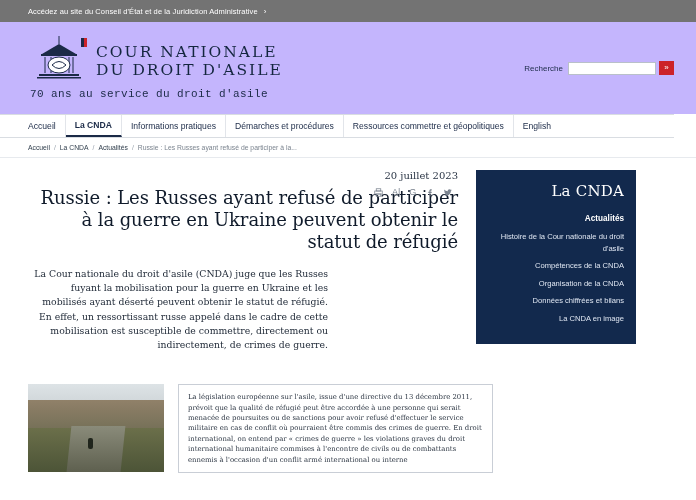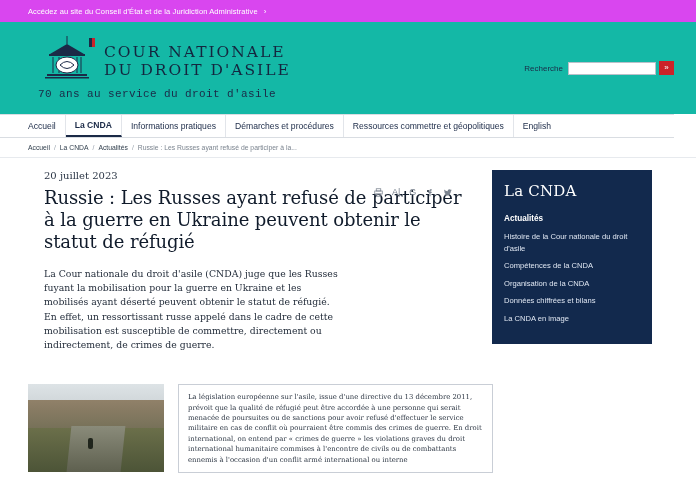--- a/index.html
+++ b/index.html
@@ -13,21 +13,21 @@
   .page {
     position: relative;
     width: 696px; height: 500px;
     background: #ffffff;
     overflow: hidden;
   }
 
   
   .topbar {
     height: 22px;
-    background: #d946ef;
+    background: #737373;
     display: flex;
     align-items: center;
     padding: 0 0 0 28px;
     color: #ffffff;
     font-size: 7.5px;
     letter-spacing: .1px;
   }
   .topbar .link {
     color: #ffffff;
     text-decoration: none;
@@ -36,22 +36,22 @@
   .topbar .chev {
     margin-left: 6px;
     font-size: 8px;
     color: #ffffff;
   }
 
   
   .header {
     position: relative;
     height: 92px;
-    background: #14b8a6;
-    padding-left: 36px;
+    background: #c4b5fd;
+    padding-left: 28px;
   }
   .logo-row {
     display: flex;
     align-items: flex-start;
     padding-top: 10px;
   }
   .crest {
     width: 62px; height: 56px;
     position: relative;
     flex: 0 0 auto;
@@ -151,21 +151,22 @@
     gap: 4px;
     border-bottom: 1px solid #e7eaee;
   }
   .breadcrumb .sep { color: #9aa3ae; }
   .breadcrumb .crumb { color: #33414f; }
   .breadcrumb .crumb.last { color: #7b848f; }
 
   
   .content {
     display: flex;
-    padding: 12px 22px 0 44px;
+    padding: 12px 22px 0 28px;
+    text-align: right;
   }
   .main { width: 430px; flex: 0 0 430px; }
   .aside { width: 160px; margin-left: 18px; flex: 0 0 160px; }
 
   .date {
     font-family: "DejaVu Serif", serif;
     font-size: 10px;
     color: #2a3545;
     margin-bottom: 6px;
   }

